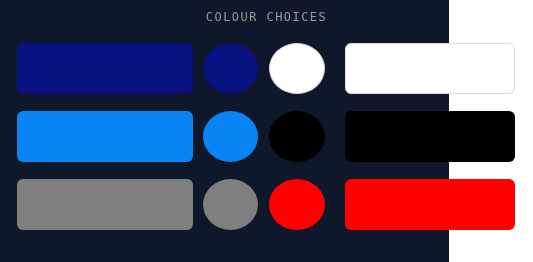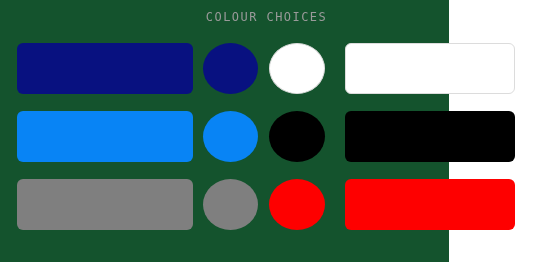--- a/index.html
+++ b/index.html
@@ -12,21 +12,21 @@
     height: 262px;
     font-family: "DejaVu Sans Mono", monospace;
     overflow: hidden;
     position: relative;
   }
 
   #canvas {
     position: relative;
     width: 449px;
     height: 262px;
-    background: #14532d;
+    background: #0f172a;
   }
 
   
   #palette-title {
     position: absolute;
     left: 0;
     top: 9px;
     width: 533px;
     text-align: center;
     font-family: "DejaVu Sans Mono", monospace;

